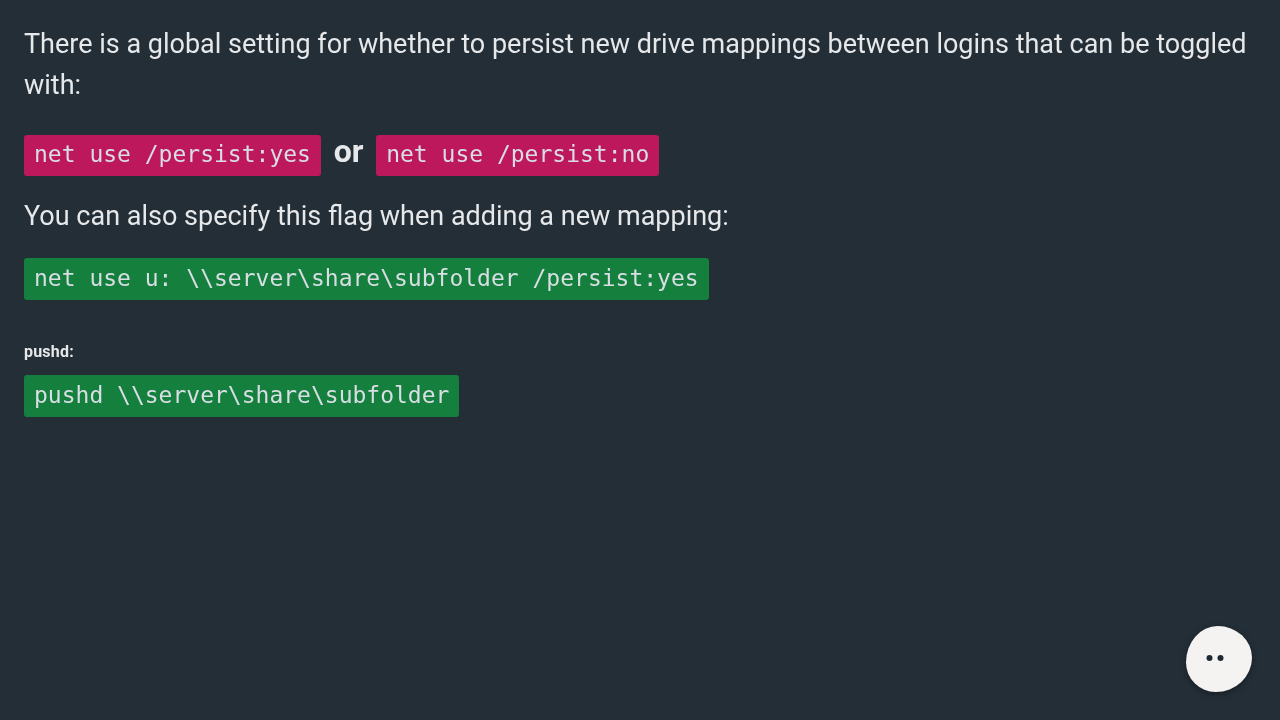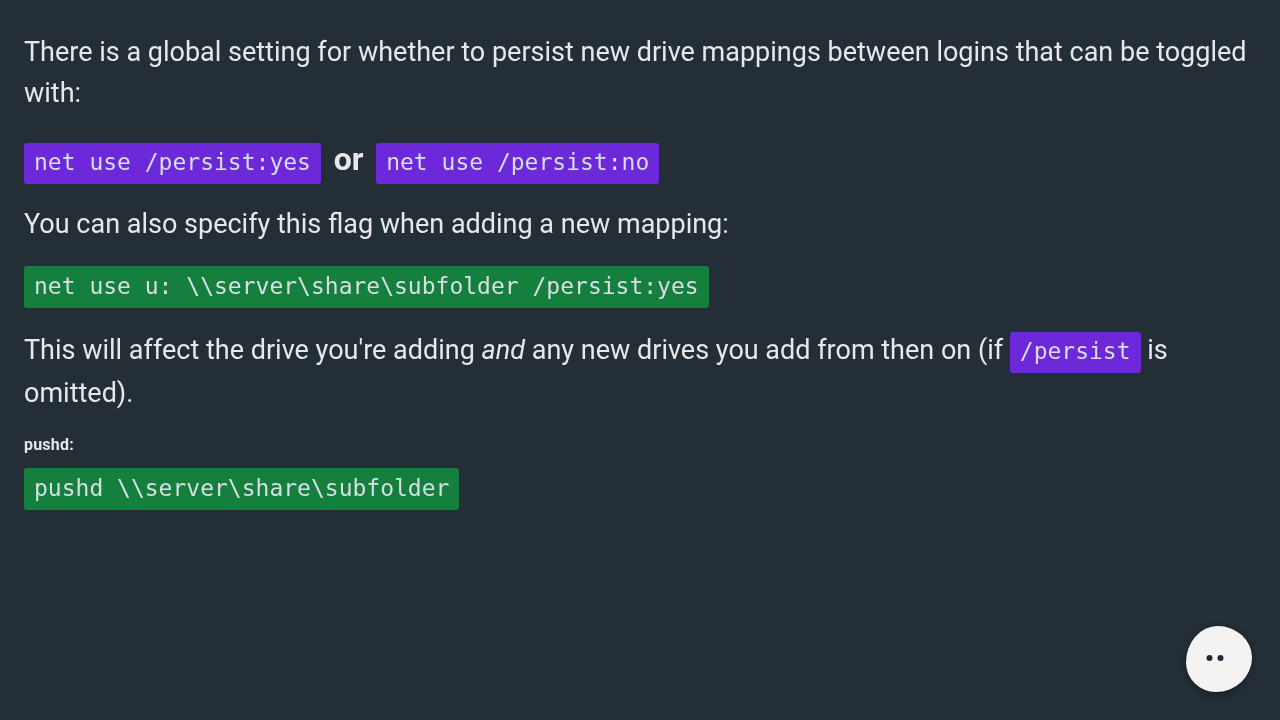--- a/index.html
+++ b/index.html
@@ -6,39 +6,39 @@
     margin: 0;
     padding: 0;
     width: 1280px;
     height: 720px;
     background: #232e37;
     color: #e6e8ea;
     font-family: "Segoe UI", Roboto, "Helvetica Neue", Arial, sans-serif;
     overflow: hidden;
   }
   .page {
-    padding: 32px 24px 0 24px;
+    padding: 24px 24px 0 24px;
     box-sizing: border-box;
     width: 100%;
     height: 100%;
     position: relative;
   }
   .para {
     font-size: 27px;
     line-height: 1.5;
     margin: 0 0 22px 0;
     color: #e6e8ea;
     font-weight: 400;
   }
   .para.tight {
     margin-bottom: 20px;
   }
   code, .code {
     font-family: "Consolas", "Menlo", "DejaVu Sans Mono", monospace;
-    background: #6d28d9;
+    background: #be185d;
     color: #d8dee4;
     padding: 2px 10px 4px 10px;
     border-radius: 3px;
     font-size: 23px;
     white-space: nowrap;
     display: inline-block;
     line-height: 1.5;
   }
   .or {
     font-weight: 700;
@@ -108,23 +108,20 @@
   <p class="para tight">
     <code class="code">net use /persist:yes</code>
     <span class="or">or</span>
     <code class="code">net use /persist:no</code>
   </p>
 
   <p class="para">You can also specify this flag when adding a new mapping:</p>
 
   <div class="code-block">net use u: \\server\share\subfolder /persist:yes</div>
 
-  <p class="para">
-    <span>This will affect the drive you're adding </span><span class="em">and</span><span> any new drives you add from then on (if </span><code class="code">/persist</code><span> is omitted).</span>
-  </p>
 
 
   <div class="small-heading">pushd:</div>
 
   <div class="code-block">pushd \\server\share\subfolder</div>
 
   <div class="chat-avatar">
     <div class="blob"></div>
     <div class="eyes">
       <div class="eye"></div>

